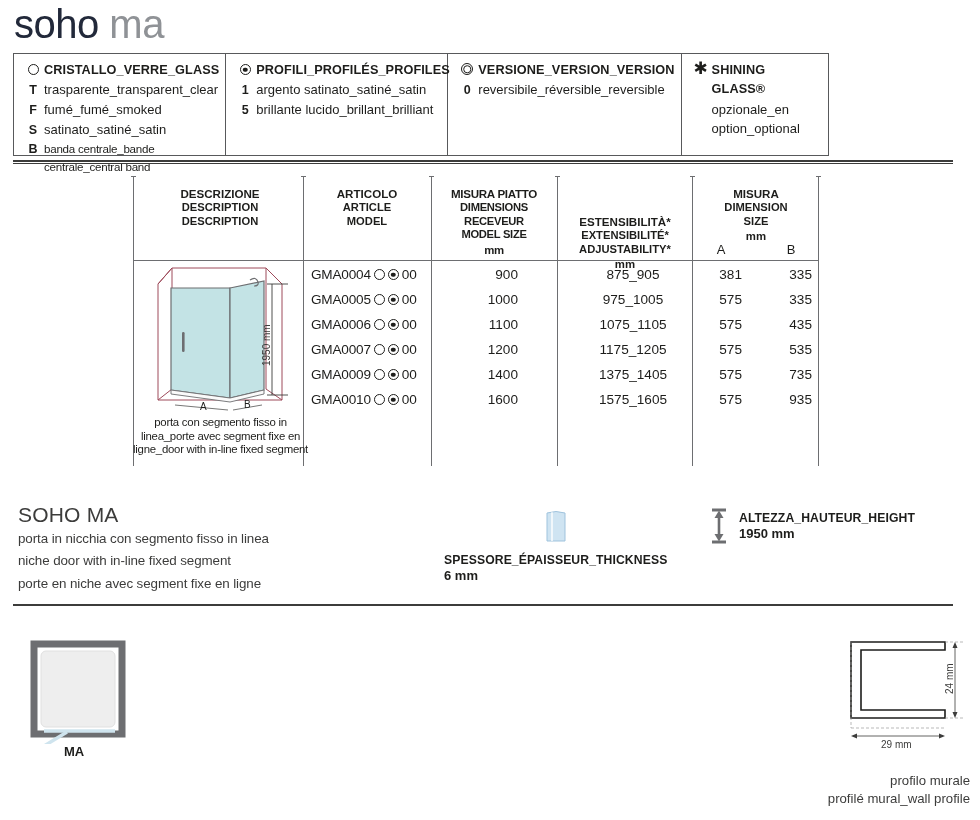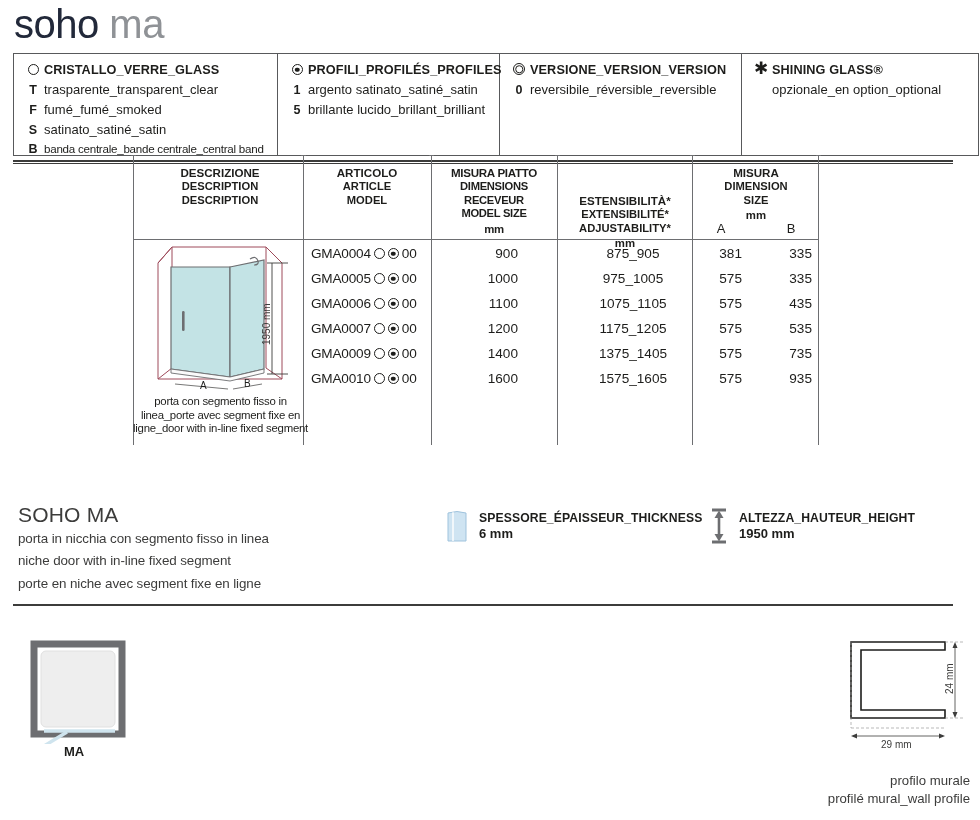--- a/index.html
+++ b/index.html
@@ -11,21 +11,21 @@
     overflow: hidden;
   }
   #page { position: relative; width: 980px; height: 820px; }
 
   
   #logo { position: absolute; left: 14px; top: 2px; font-size: 40px; letter-spacing: -0.5px; font-weight: 300; }
   #logo .soho { color: #22293a; }
   #logo .ma { color: #8f9296; }
 
   
-  #legend { position: absolute; left: 13px; top: 53px; width: 966px; height: 103px;
+  #legend { position: absolute; left: 13px; top: 53px; width: 816px; height: 103px;
             border: 1px solid #58595b; display: flex; }
   #legend-rule { position: absolute; left: 13px; top: 160px; width: 940px; height: 4px;
             border-top: 2px solid #3c3c3b; border-bottom: 1px solid #3c3c3b; }
   .leg-col { position: relative; padding: 7px 6px 0 8px; border-right: 1px solid #58595b; }
   .leg-col:last-child { border-right: none; }
   .leg-c1 { width: 264px; }
   .leg-c2 { width: 222px; }
   .leg-c3 { width: 242px; }
   .leg-c4 { width: 211px; }
   .leg-row { display: flex; align-items: baseline; line-height: 1.52; }
@@ -35,21 +35,21 @@
   .leg-val.tight { font-size: 11.6px; letter-spacing: -0.25px; }
   .leg-ico { display: inline-block; width: 22px; flex: 0 0 22px; text-align: center; font-size: 13px; line-height: 1; }
   .sym-ring { display:inline-block; width:11px; height:11px; border:1.6px solid #1d1d1b; border-radius:50%; vertical-align:-1px; }
   .sym-dot { display:inline-block; position:relative; width:11px; height:11px; border:1.4px solid #1d1d1b; border-radius:50%; vertical-align:-1px; }
   .sym-dot::after { content:""; position:absolute; left:50%; top:50%; width:4.5px; height:4.5px; background:#1d1d1b; border-radius:50%; transform:translate(-50%,-50%); }
   .sym-tgt { display:inline-block; position:relative; width:12px; height:12px; border:1.4px solid #1d1d1b; border-radius:50%; vertical-align:-1px; }
   .sym-tgt::after { content:""; position:absolute; left:50%; top:50%; width:5.5px; height:5.5px; border:1.3px solid #1d1d1b; border-radius:50%; transform:translate(-50%,-50%); }
   .sym-star { font-size: 17px; line-height: 10px; }
 
   
-  #table { position: absolute; left: 0; top: 155px; width: 976px; height: 290px; }
+  #table { position: absolute; left: 0; top: 176px; width: 976px; height: 290px; }
   .vline { position: absolute; width: 1px; background: #6d6e71; top: 0; }
   .vline.tick::before { content:""; position:absolute; left:-2px; top:0; width:5px; height:1px; background:#6d6e71; }
   #hrule { position: absolute; left: 133px; top: 84px; width: 686px; height: 1px; background: #6d6e71; }
 
   .colhead { position: absolute; text-align: center; font-weight: 700; line-height: 1.22; color: #1d1d1b; }
   .colhead .l1 { font-size: 11.6px; }
   .colhead .l2, .colhead .l3 { font-size: 11.2px; }
   .colhead .mm { font-size: 11.4px; margin-top: 2px; }
   .colhead.cond { letter-spacing: -0.3px; }
   .subhead { position: absolute; font-size: 13px; color: #1d1d1b; text-align: center; }
@@ -63,21 +63,21 @@
               font-size: 11.4px; line-height: 1.2; letter-spacing: -0.25px; color: #1d1d1b; }
 
   
   #soho-block { position: absolute; left: 18px; top: 503px; }
   #soho-block .nm { font-size: 21px; font-weight: 400; color: #3c3c3b; letter-spacing: 0.2px; }
   #soho-block .ds { font-size: 13.4px; color: #3c3c3b; line-height: 1.52; letter-spacing: -0.1px; margin-top: 2px; }
 
   .badge { position: absolute; display: flex; align-items: center; gap: 9px; }
   .badge .txt .t1 { font-size: 12.2px; font-weight: 700; letter-spacing: 0.1px; color: #1d1d1b; }
   .badge .txt .t2 { font-size: 13px; font-weight: 700; color: #1d1d1b; margin-top: 1px; }
-  #badge-thick { left: 444px; top: 508px; }
+  #badge-thick { left: 444px; top: 508px; flex-direction: column; }
   #badge-height { left: 708px; top: 506px; }
 
   #mid-rule { position: absolute; left: 13px; top: 604px; width: 940px; height: 2px;
               border-top: 1px solid #3c3c3b; border-bottom: 1px solid #3c3c3b; }
 
   
   #plan { position: absolute; left: 22px; top: 636px; }
   #plan-label { position: absolute; left: 22px; top: 744px; width: 104px; text-align: center;
                 font-size: 13px; font-weight: 700; color: #1d1d1b; }
   #prof-cap { position: absolute; left: 790px; top: 772px; width: 180px; text-align: right;

